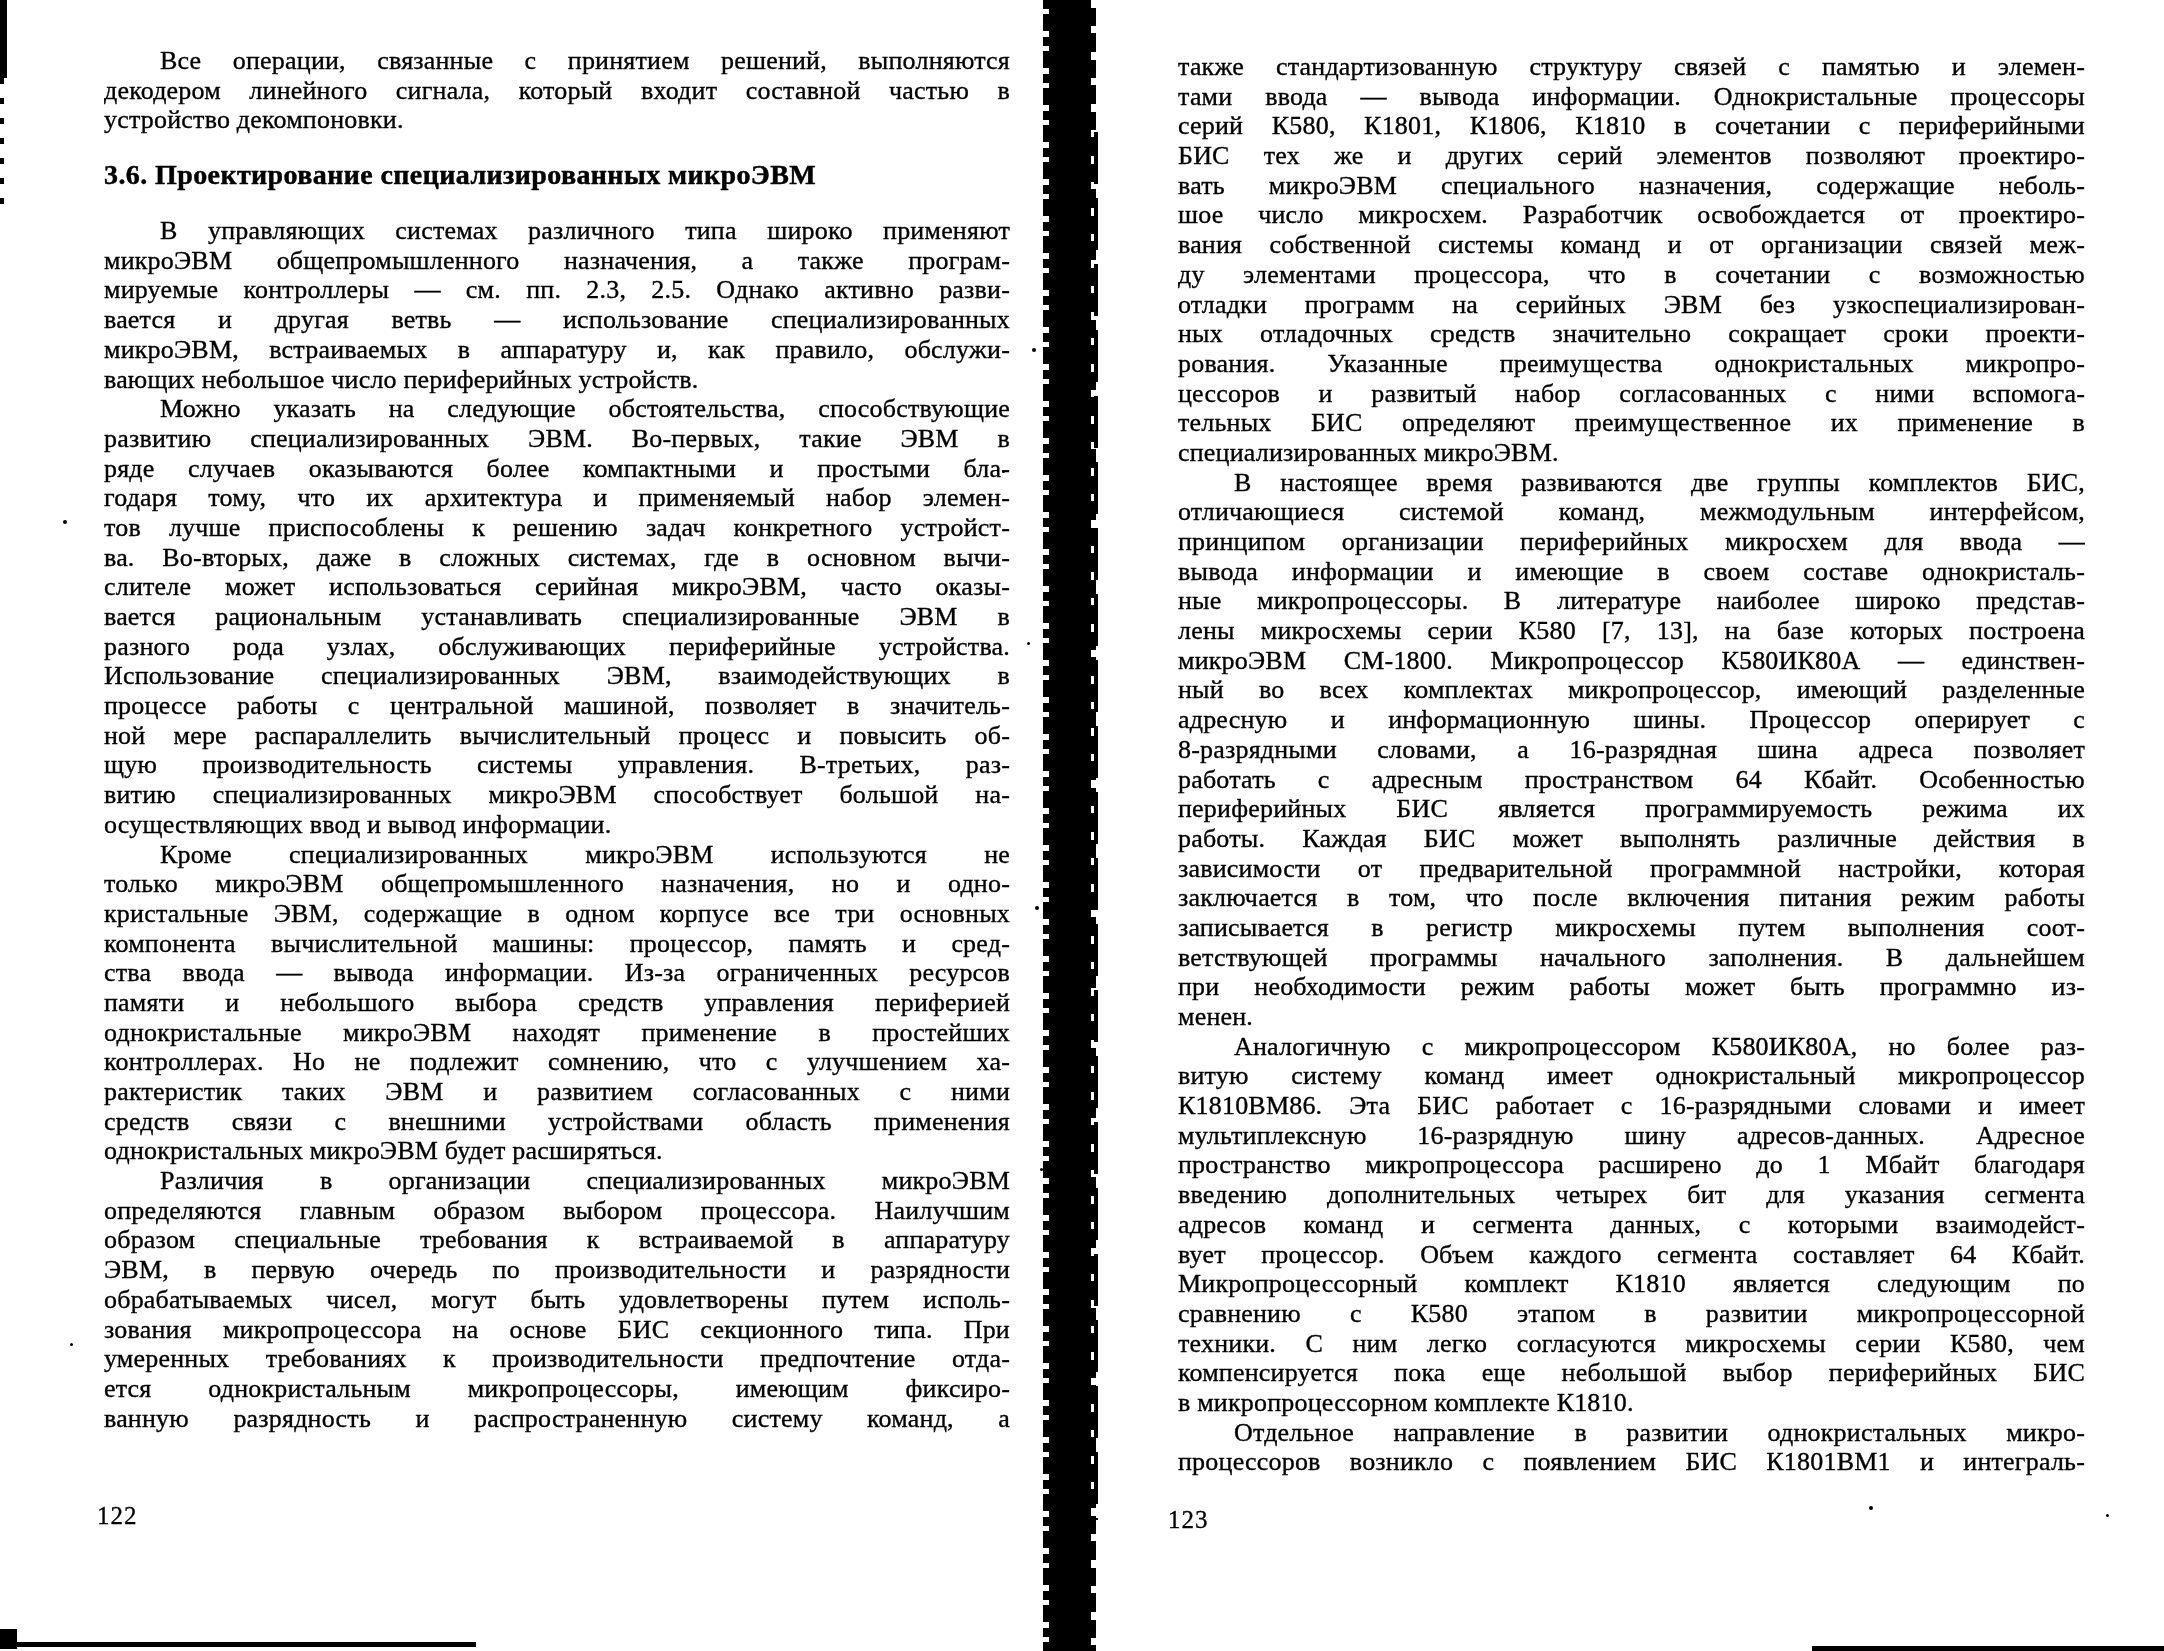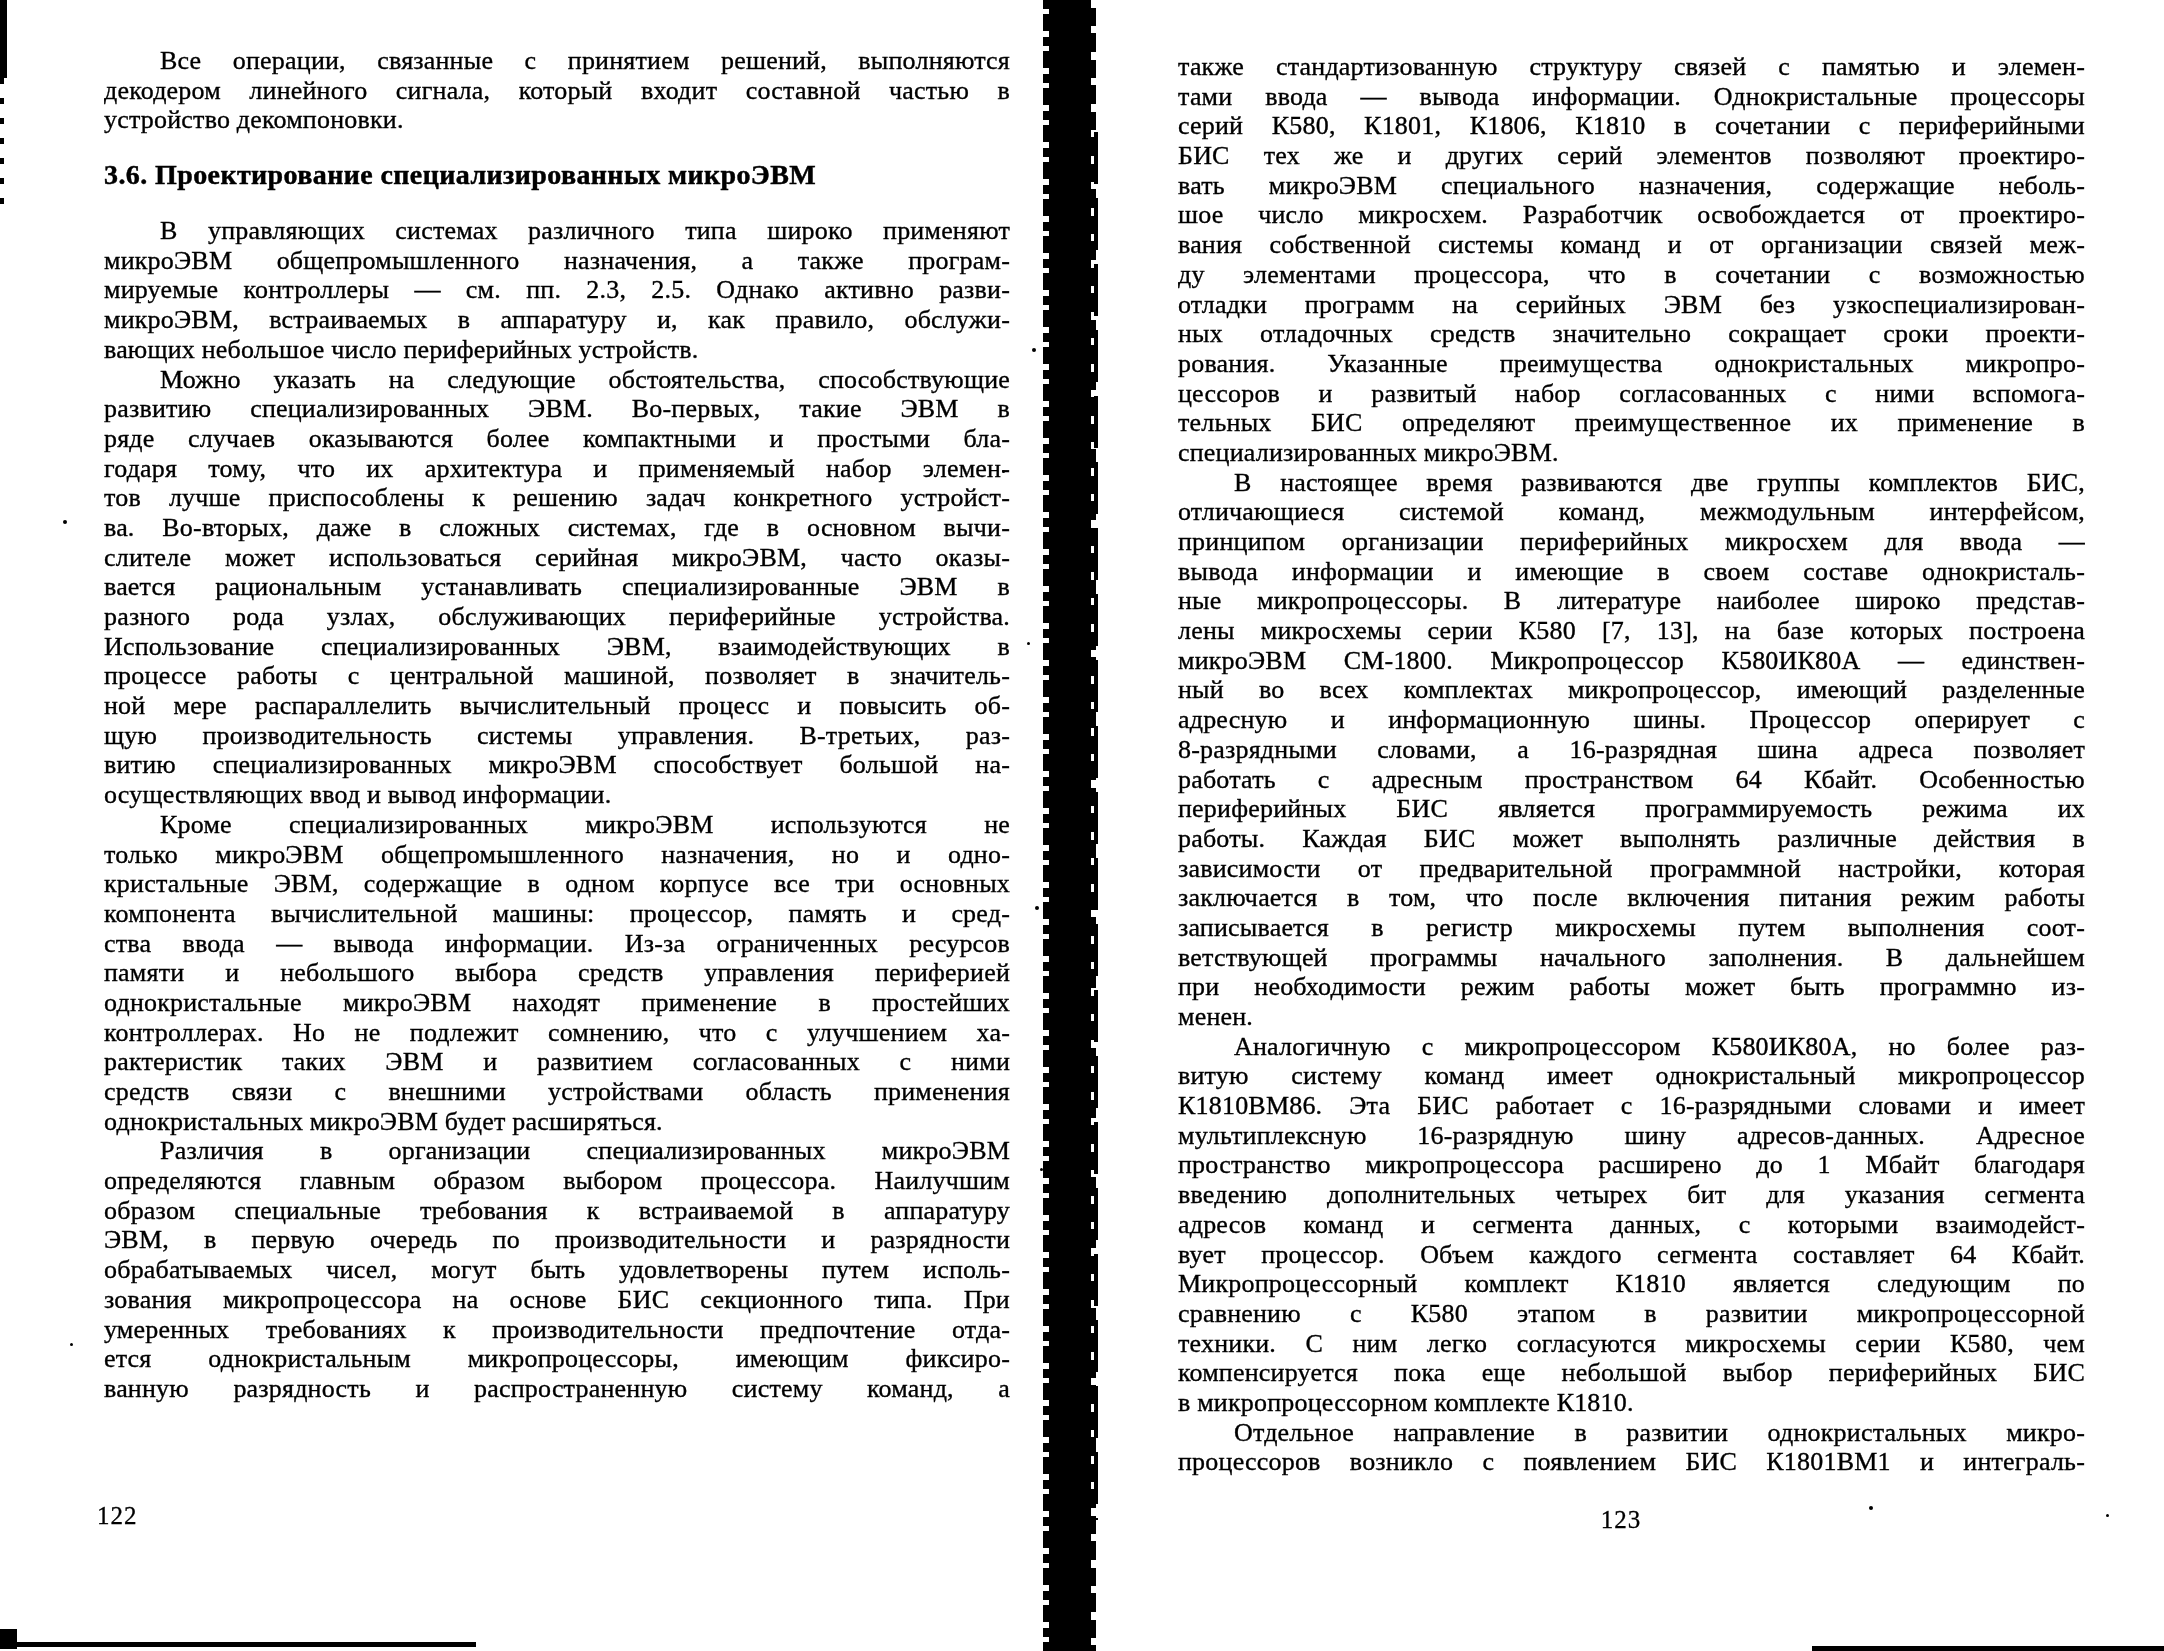--- a/index.html
+++ b/index.html
@@ -25,21 +25,21 @@
   .heading{
     font-size:28px;font-weight:bold;line-height:31px;
     margin:24px 0 26px 0;letter-spacing:0.4px;
     -webkit-text-stroke:0.45px #000;
   }
   .page-num{
     position:absolute;font-size:25px;letter-spacing:1px;
     -webkit-text-stroke:0.3px #000;
   }
   .page-num-left{left:97px;top:1502px;text-align:right;}
-  .page-num-right{left:1168px;width:906px;text-align:center;top:1506px;}
+  .page-num-right{left:1168px;width:906px;text-align:left;top:1506px;}
 
   
   .gutter-band{position:absolute;left:1049px;top:0;width:42px;height:1651px;background:#000;}
   .gutter-band::before{content:"";position:absolute;left:-6px;top:0;width:7px;height:100%;
     background:repeating-linear-gradient(180deg,#000 0 9px,transparent 9px 14px,#000 14px 31px,transparent 31px 37px);}
   .gutter-band::after{content:"";position:absolute;right:-5px;top:0;width:6px;height:100%;
     background:repeating-linear-gradient(180deg,transparent 0 8px,#000 8px 26px,transparent 26px 33px,#000 33px 52px);}
   .gutter-thin-line{position:absolute;left:1094px;top:132px;width:4px;height:1388px;
     background:repeating-linear-gradient(180deg,#000 0 52px,transparent 52px 66px);}
   .edge-streak-topleft{position:absolute;left:0;top:0;width:7px;height:78px;background:#000;}
@@ -58,20 +58,21 @@
     <div class="para">
       <div class="line indent">Все операции, связанные с принятием решений, выполняются</div>
       <div class="line">декодером линейного сигнала, который входит составной частью в</div>
       <div class="line last">устройство декомпоновки.</div>
     </div>
     <div class="heading">3.6. Проектирование специализированных микроЭВМ</div>
     <div class="para">
       <div class="line indent">В управляющих системах различного типа широко применяют</div>
       <div class="line">микроЭВМ общепромышленного назначения, а также програм-</div>
       <div class="line">мируемые контроллеры — см. пп. 2.3, 2.5. Однако активно разви-</div>
+      <div class="line">вается и другая ветвь — использование специализированных</div>
       <div class="line">микроЭВМ, встраиваемых в аппаратуру и, как правило, обслужи-</div>
       <div class="line last">вающих небольшое число периферийных устройств.</div>
     </div>
     <div class="para">
       <div class="line indent">Можно указать на следующие обстоятельства, способствующие</div>
       <div class="line">развитию специализированных ЭВМ. Во-первых, такие ЭВМ в</div>
       <div class="line">ряде случаев оказываются более компактными и простыми бла-</div>
       <div class="line">годаря тому, что их архитектура и применяемый набор элемен-</div>
       <div class="line">тов лучше приспособлены к решению задач конкретного устройст-</div>
       <div class="line">ва. Во-вторых, даже в сложных системах, где в основном вычи-</div>

